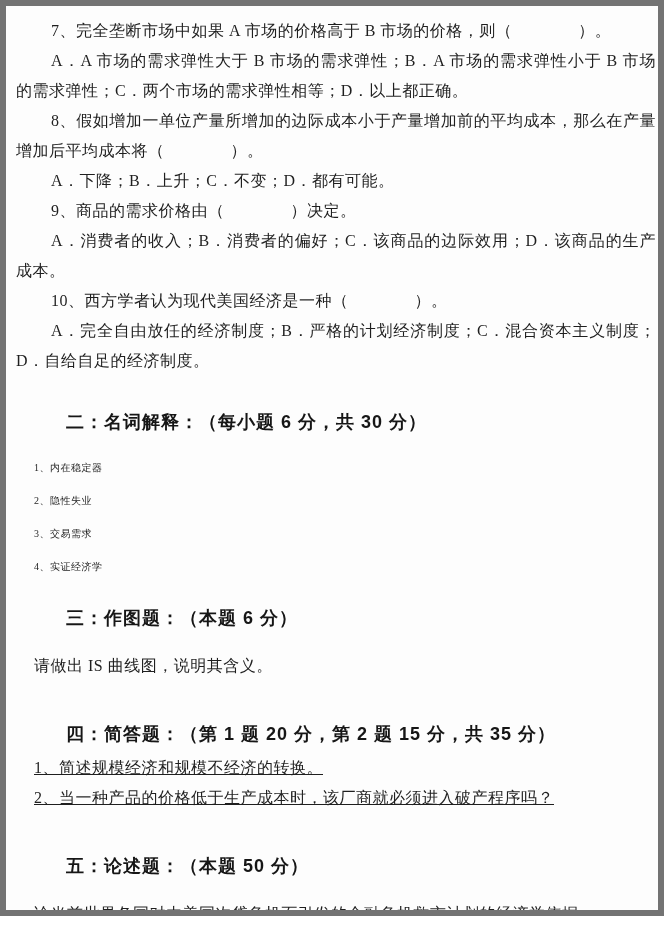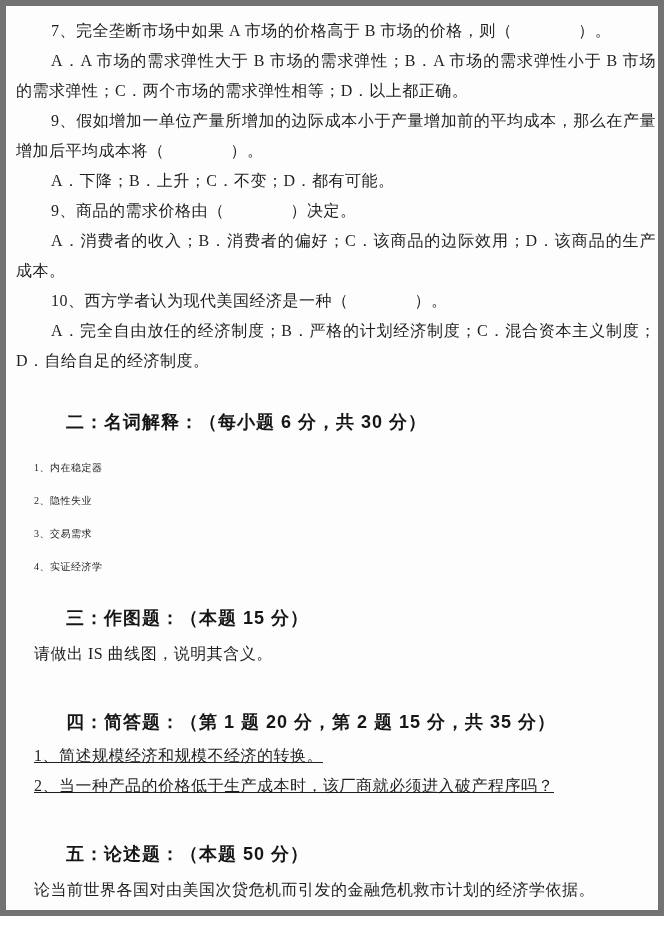--- a/index.html
+++ b/index.html
@@ -42,21 +42,21 @@
   .sec4-title { margin-top: 40px; }
   .sec5-title { margin-top: 40px; }
   .item {
     margin: 0;
     padding-left: 18px;
     font-size: 10px;
     line-height: 33px;
     letter-spacing: 0.5px;
   }
   .bodyline {
-    margin: 8px 0 0 0;
+    margin: 20px 0 0 0;
     padding-left: 18px;
     font-size: 16px;
     line-height: 30px;
     letter-spacing: 0.5px;
   }
   .qitem {
     margin: 0;
     padding-left: 18px;
     font-size: 16px;
     line-height: 30px;
@@ -65,37 +65,37 @@
   .sec4-items { margin-top: 6px; text-decoration: underline; }
 </style>
 </head>
 <body>
 
 <div class="page">
 
   <div class="mc">
     <p>7、完全垄断市场中如果 A 市场的价格高于 B 市场的价格，则（　　　　）。</p>
     <p>A．A 市场的需求弹性大于 B 市场的需求弹性；B．A 市场的需求弹性小于 B 市场的需求弹性；C．两个市场的需求弹性相等；D．以上都正确。</p>
-    <p>9、假如增加一单位产量所增加的边际成本小于产量增加前的平均成本，那么在产量增加后平均成本将（　　　　）。</p>
+    <p>8、假如增加一单位产量所增加的边际成本小于产量增加前的平均成本，那么在产量增加后平均成本将（　　　　）。</p>
     <p>A．下降；B．上升；C．不变；D．都有可能。</p>
     <p>9、商品的需求价格由（　　　　）决定。</p>
     <p>A．消费者的收入；B．消费者的偏好；C．该商品的边际效用；D．该商品的生产成本。</p>
     <p>10、西方学者认为现代美国经济是一种（　　　　）。</p>
     <p>A．完全自由放任的经济制度；B．严格的计划经济制度；C．混合资本主义制度；D．自给自足的经济制度。</p>
   </div>
 
   <h2 class="sec-title sec2-title">二：名词解释：（每小题 6 分，共 30 分）</h2>
   <div>
     <p class="item">1、内在稳定器</p>
     <p class="item">2、隐性失业</p>
     <p class="item">3、交易需求</p>
     <p class="item">4、实证经济学</p>
   </div>
 
-  <h2 class="sec-title sec3-title">三：作图题：（本题 15 分）</h2>
+  <h2 class="sec-title sec3-title">三：作图题：（本题 6 分）</h2>
   <p class="bodyline">请做出 IS 曲线图，说明其含义。</p>
 
   <h2 class="sec-title sec4-title">四：简答题：（第 1 题 20 分，第 2 题 15 分，共 35 分）</h2>
   <div class="sec4-items">
     <p class="qitem">1、简述规模经济和规模不经济的转换。</p>
     <p class="qitem">2、当一种产品的价格低于生产成本时，该厂商就必须进入破产程序吗？</p>
   </div>
 
   <h2 class="sec-title sec5-title">五：论述题：（本题 50 分）</h2>
   <p class="bodyline">论当前世界各国对由美国次贷危机而引发的金融危机救市计划的经济学依据。</p>

